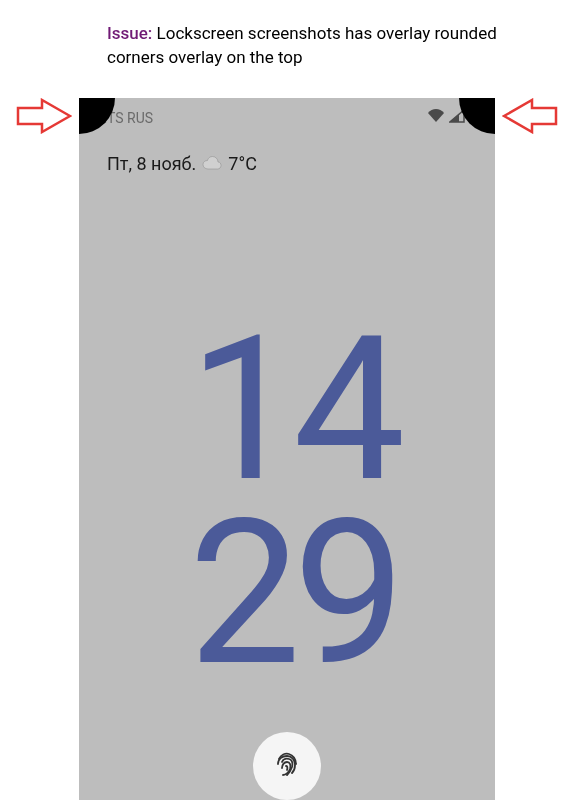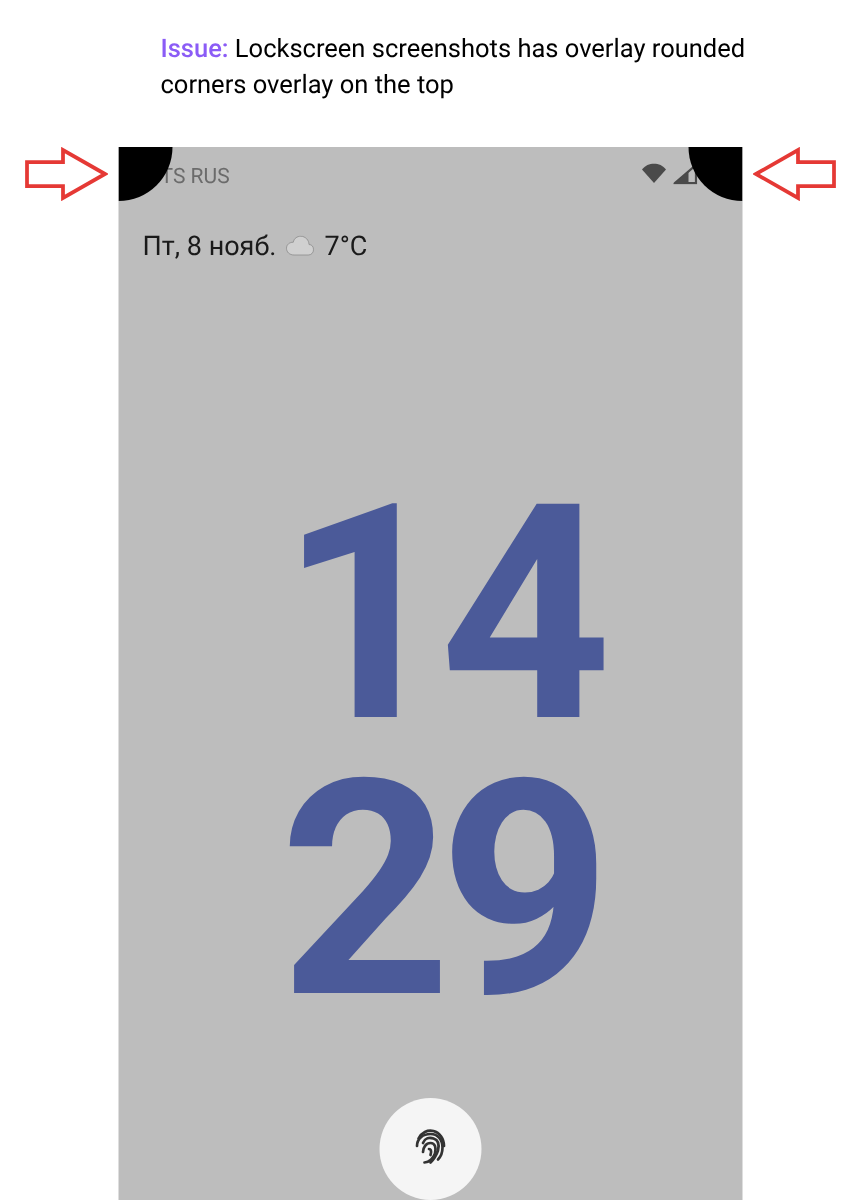--- a/index.html
+++ b/index.html
@@ -14,21 +14,21 @@
     .annotation {
       position: absolute;
       top: 22px;
       left: 107px;
       right: 60px;
       font-size: 17px;
       line-height: 1.4;
       color: #000;
     }
     .annotation .issue-label {
-      color: #8b5cf6;
+      color: #701a75;
       font-weight: 500;
     }
     .arrow-left, .arrow-right {
       position: absolute;
       top: 98px;
       width: 56px;
       height: 36px;
     }
     .arrow-left { left: 16px; }
     .arrow-right { right: 16px; }
@@ -57,39 +57,39 @@
       padding: 10px 16px 8px 16px;
       font-size: 14px;
       color: #6b6b6b;
     }
     .status-icons {
       display: flex;
       align-items: center;
       gap: 4px;
     }
     .date-row {
-      padding: 18px 0 0 16px;
+      padding: 18px 0 0 28px;
       font-size: 18px;
       color: #1a1a1a;
       display: flex;
       align-items: center;
       gap: 6px;
     }
     .weather-icon {
       display: inline-flex;
       align-items: center;
     }
     .clock {
       position: absolute;
       top: 220px;
       left: 12px;
       right: 0;
       text-align: center;
       color: #4b5a99;
-      font-weight: 700;
+      font-weight: 400;
       line-height: 0.92;
       letter-spacing: -8px;
     }
     .clock-line {
       font-size: 200px;
       font-family: "Google Sans", Roboto, sans-serif;
     }
     .fp-circle {
       position: absolute;
       bottom: 0px;

